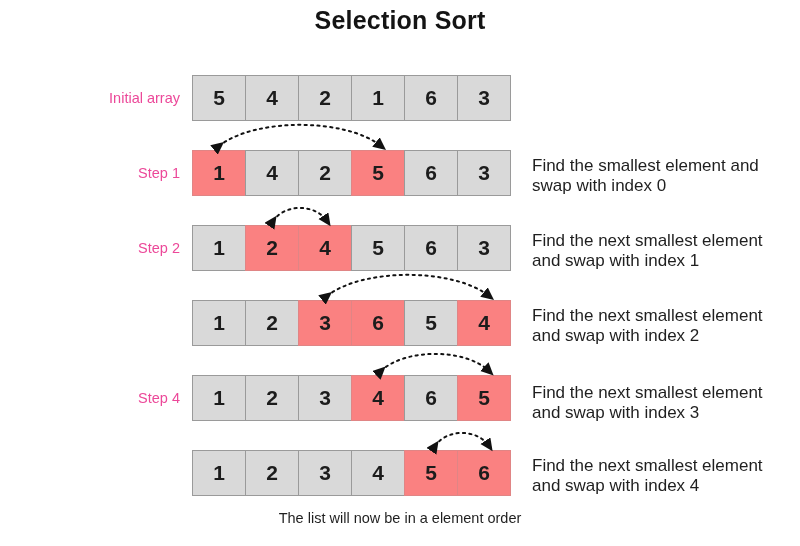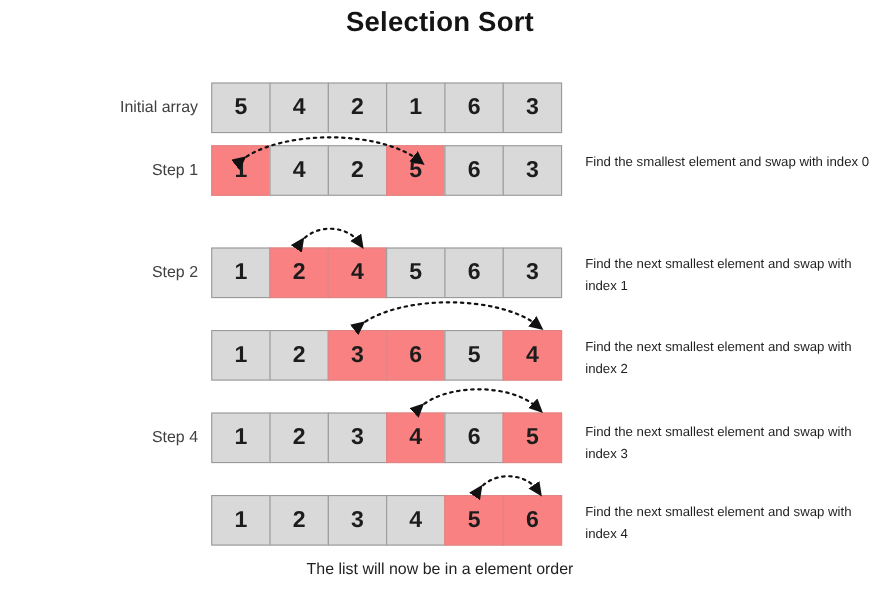--- a/index.html
+++ b/index.html
@@ -12,42 +12,42 @@
 
   .title{
     position:absolute;left:0;top:6px;width:800px;text-align:center;
     font-size:25px;font-weight:bold;letter-spacing:.2px;color:#141414;
   }
 
   .row{position:absolute;left:0;width:800px;height:48px;}
 
   .row-label{
     position:absolute;left:0;width:180px;text-align:right;
-    font-size:14.5px;color:#404040;line-height:46px;height:46px;
+    font-size:14.5px;color:#ec4899;line-height:46px;height:46px;
   }
 
   .array{
     position:absolute;left:192px;top:0;height:46px;
     display:flex;
   }
   .cell{
     width:54px;height:46px;box-sizing:border-box;
     border:1px solid #9a9a9a;
     margin-left:-1px;
     background:#d9d9d9;
     display:flex;align-items:center;justify-content:center;
     font-size:21px;font-weight:600;color:#1c1c1c;
     font-family:"Liberation Sans", sans-serif;
   }
   .cell:first-child{margin-left:0;}
   .cell.hl{background:#fa8181;border-color:#e08585;}
 
   .desc{
     position:absolute;left:532px;width:262px;
-    font-size:12px;line-height:19.5px;color:#1f1f1f;
+    font-size:17px;line-height:19.5px;color:#1f1f1f;
   }
 
   .arcwrap{position:absolute;left:0;top:0;width:800px;height:48px;pointer-events:none;}
 
   .caption{
     position:absolute;left:0;top:510px;width:800px;text-align:center;
     font-size:14.5px;color:#1f1f1f;
   }
 </style>
 </head>
@@ -62,21 +62,21 @@
         <div class="row-label">Initial array</div>
         <div class="array">
           <div class="cell">5</div>
           <div class="cell">4</div>
           <div class="cell">2</div>
           <div class="cell">1</div>
           <div class="cell">6</div>
           <div class="cell">3</div>
         </div>
       </div>
-      <div class="row" style="top: 132px;">
+      <div class="row" style="top: 150px;">
         <div class="row-label">Step 1</div>
         <div class="array">
           <div class="cell hl">1</div>
           <div class="cell">4</div>
           <div class="cell">2</div>
           <div class="cell hl">5</div>
           <div class="cell">6</div>
           <div class="cell">3</div>
         </div>
         <div class="desc" style="top: 6px;">Find the smallest element and swap with index 0</div>

